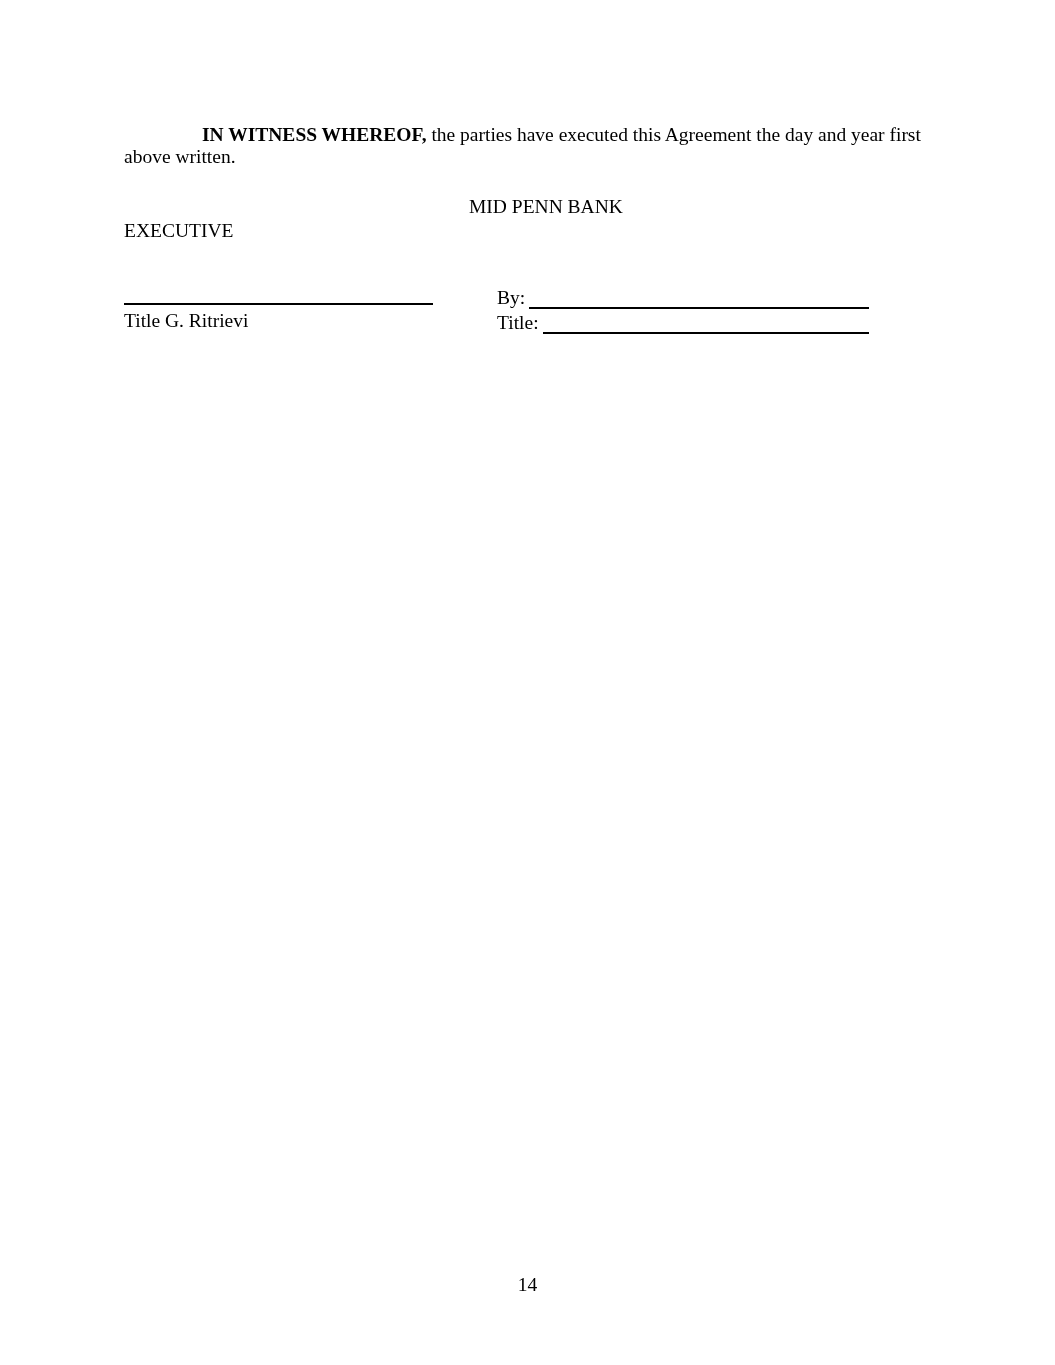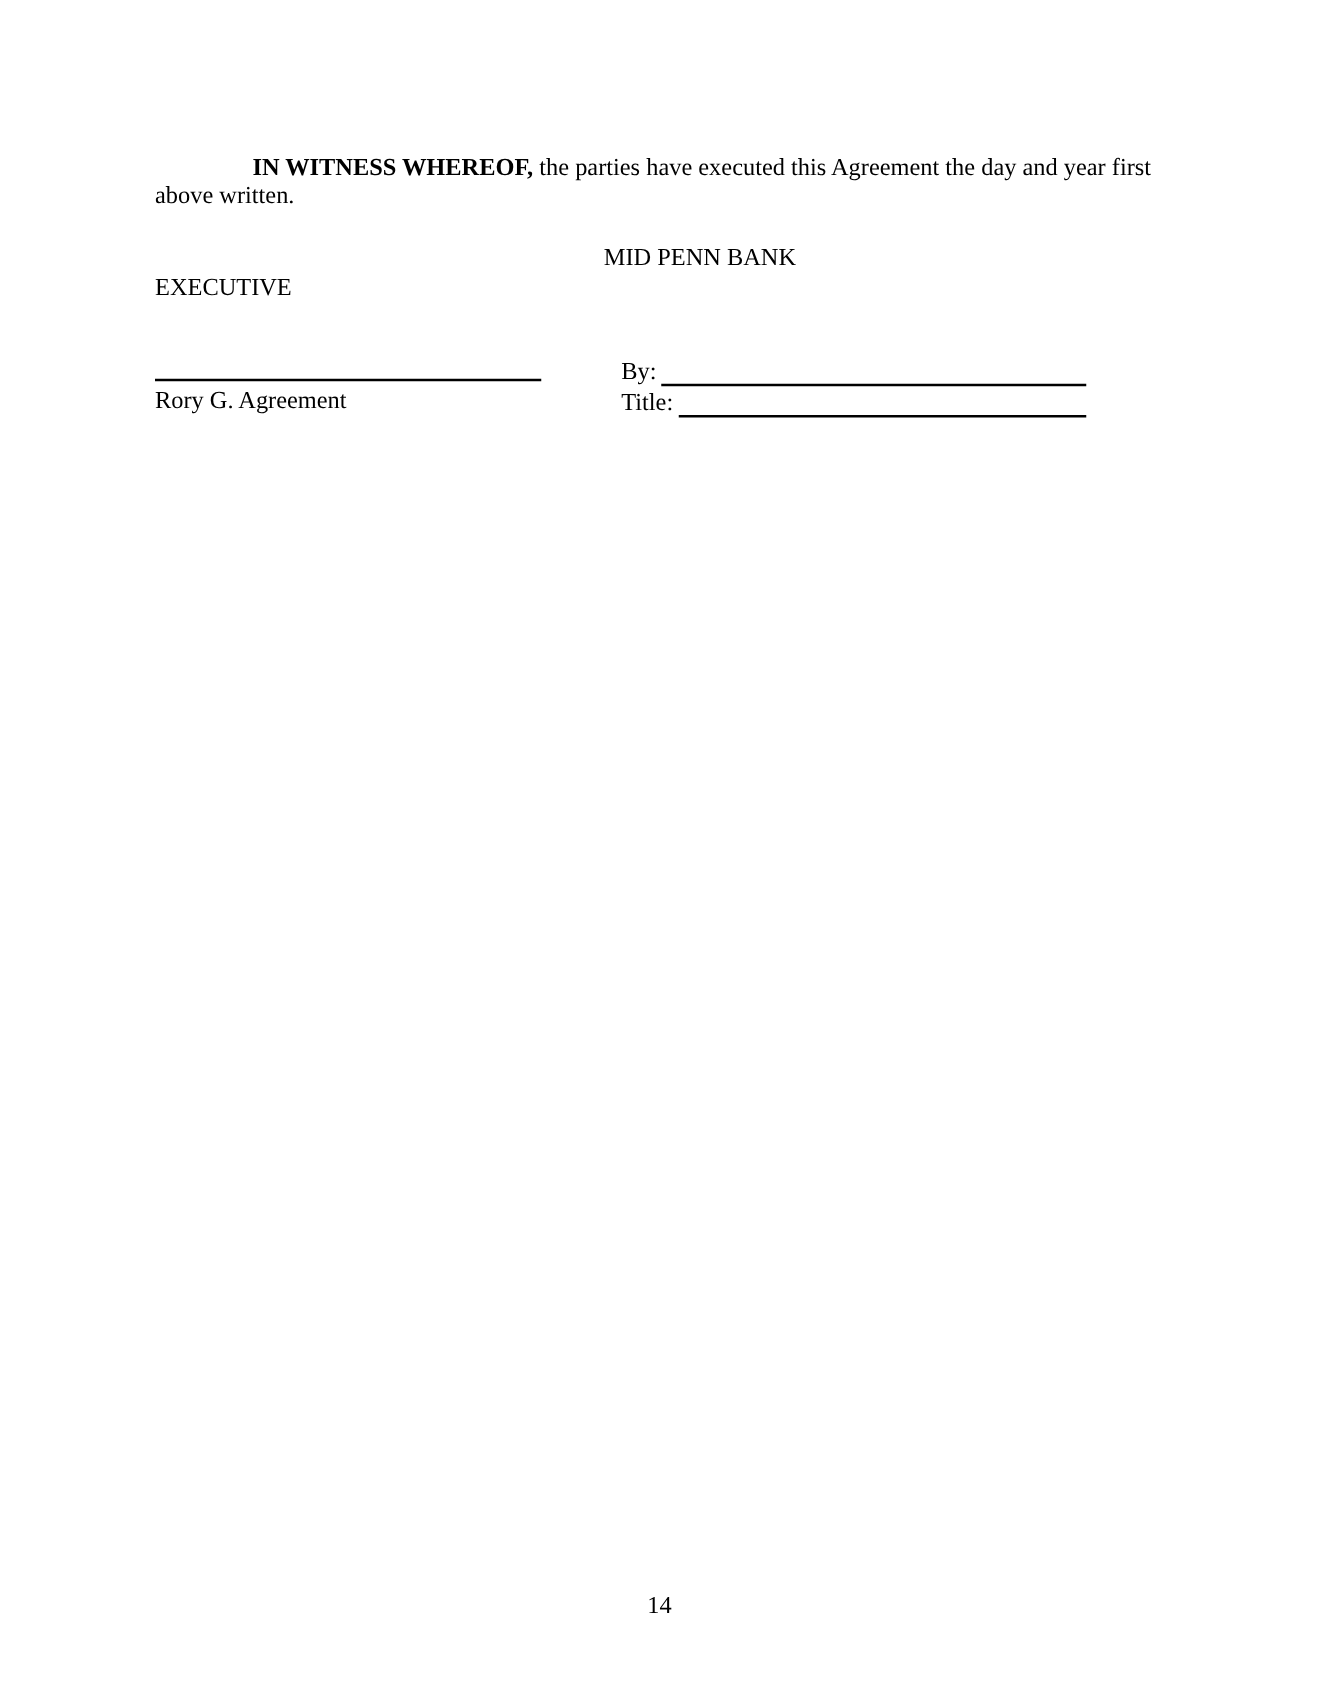--- a/index.html
+++ b/index.html
@@ -30,21 +30,21 @@
   .witness-paragraph b {
     font-weight: bold;
   }
   .party-heading {
     position: absolute;
     top: 194px;
     line-height: 25px;
     white-space: nowrap;
   }
   .heading-left  { left: 124px; margin-top: 24px; }
-  .heading-right { left: 483px; }
+  .heading-right { left: 469px; }
   .sig-line-left {
     position: absolute;
     left: 124px;
     top: 303px;
     width: 309px;
     height: 0;
     border-bottom: 2px solid #000000;
   }
   .sig-name-left {
     position: absolute;
@@ -90,21 +90,21 @@
     <b>IN WITNESS WHEREOF,</b>
     <span>the parties have executed this Agreement the day and year first above written.</span>
   </p>
 
   <div class="party-heading heading-left">EXECUTIVE</div>
 
   <div class="party-heading heading-right">MID PENN BANK</div>
 
   <div class="sig-line-left"></div>
 
-  <div class="sig-name-left">Rory G. Agreement</div>
+  <div class="sig-name-left">Title G. Ritrievi</div>
 
   <div class="sig-row sig-row-title">
     <span class="sig-label">Title:</span>
     <span class="sig-blank"></span>
   </div>
 
   <div class="sig-row sig-row-by">
     <span class="sig-label">By:</span>
     <span class="sig-blank"></span>
   </div>

